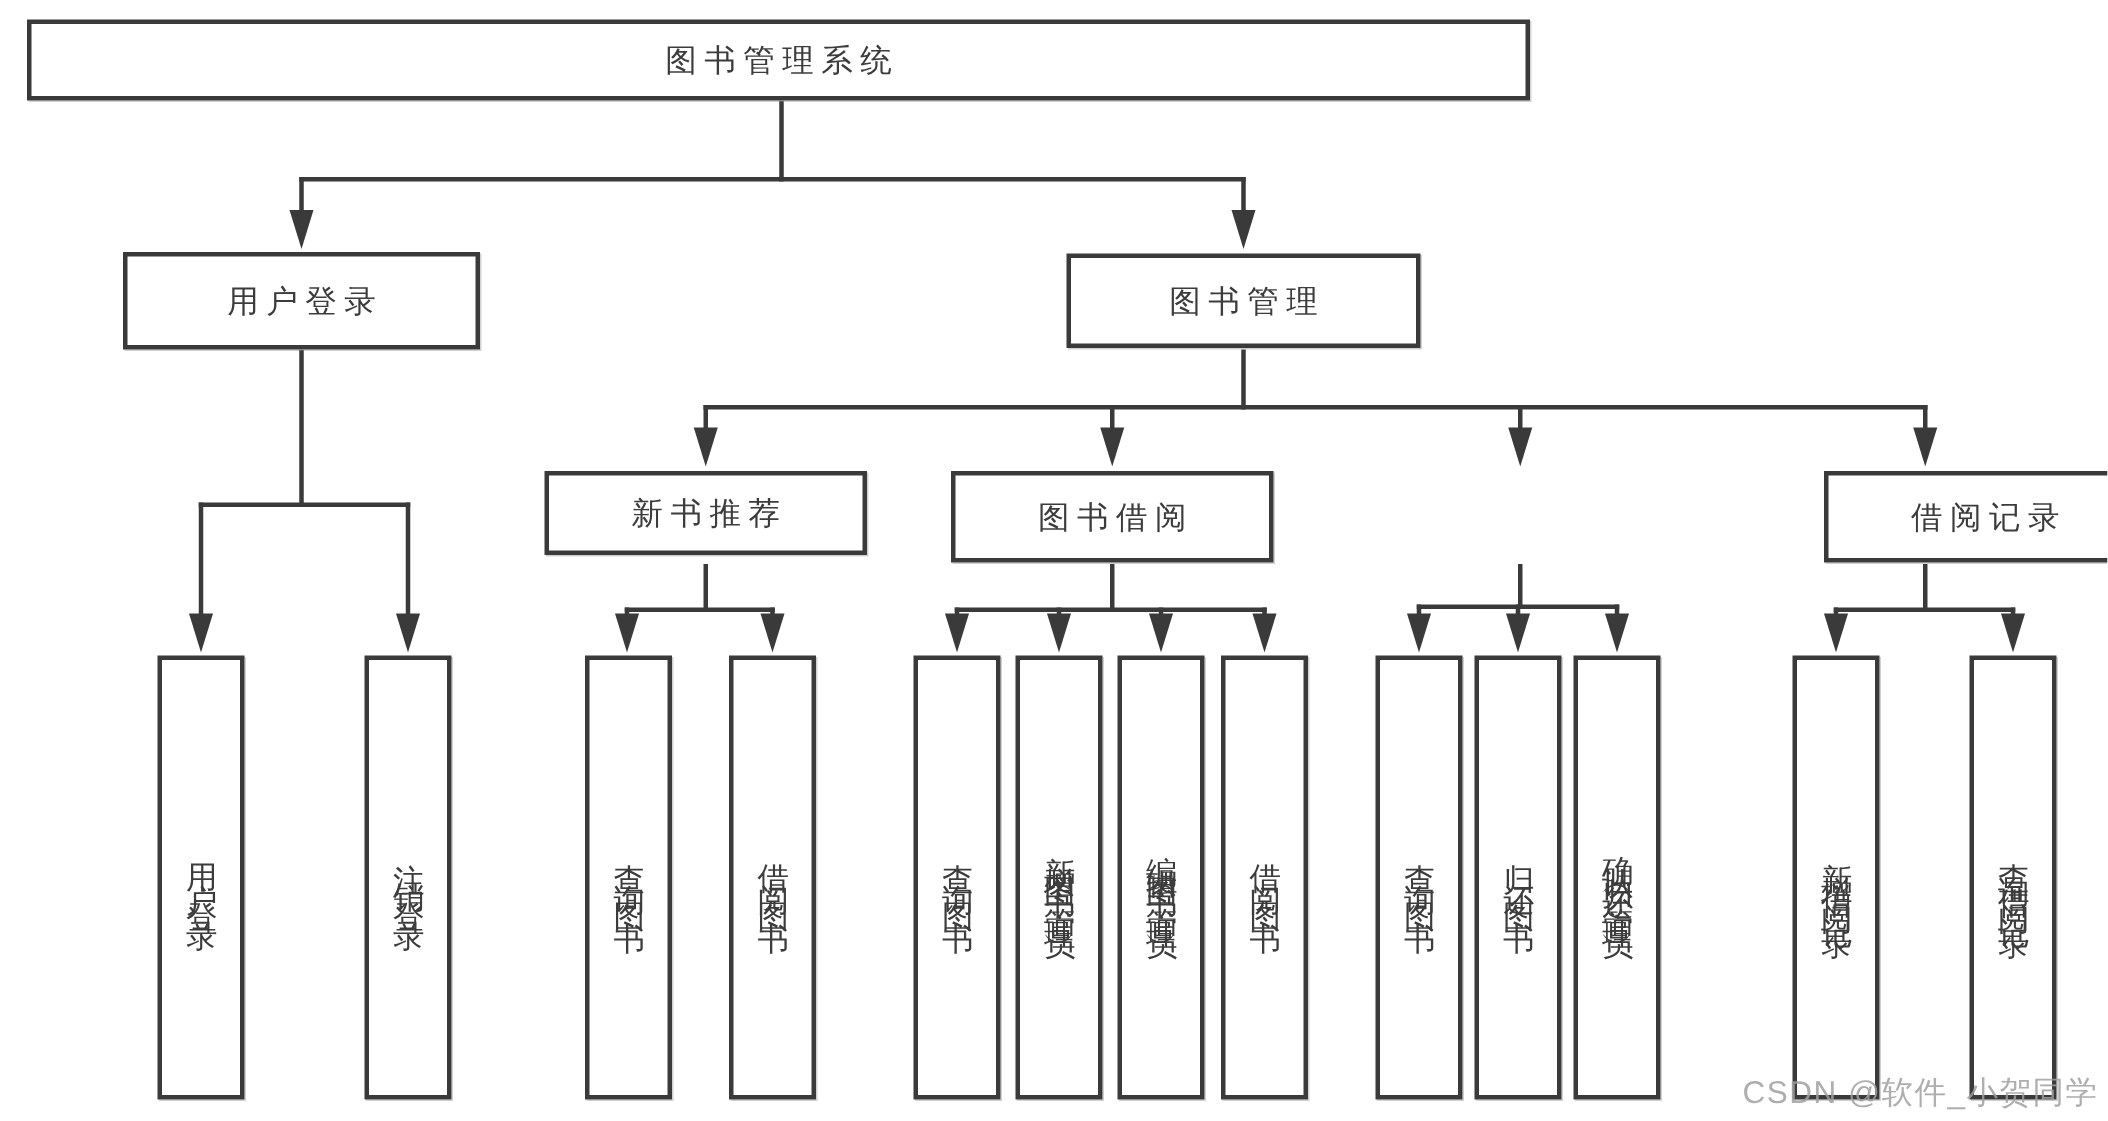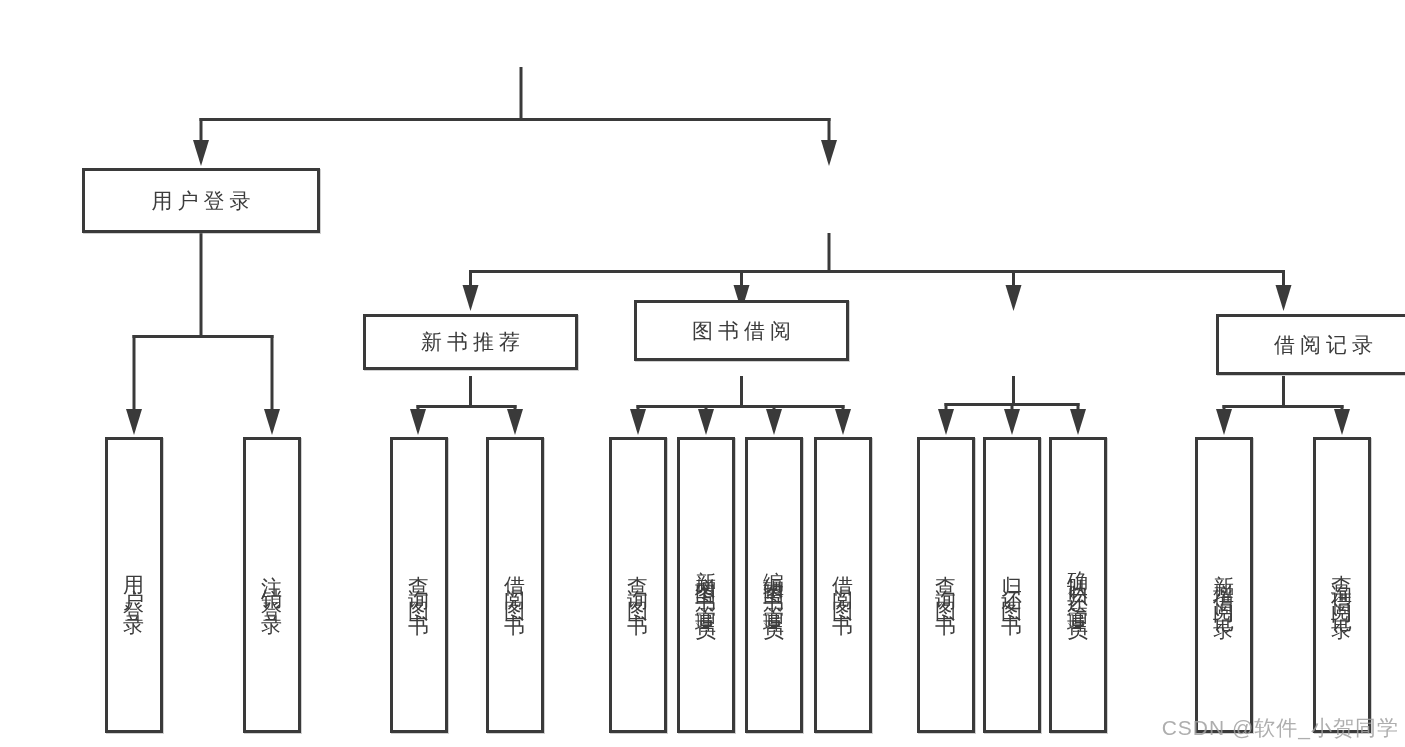--- a/index.html
+++ b/index.html
@@ -89,29 +89,35 @@
       <polygon points="766,409 782,409 774,435"></polygon>
       <polygon points="835,409 851,409 843,435"></polygon>
       <polygon points="938,409 954,409 946,435"></polygon>
       <polygon points="1004,409 1020,409 1012,435"></polygon>
       <polygon points="1070,409 1086,409 1078,435"></polygon>
       <polygon points="1216,409 1232,409 1224,435"></polygon>
       <polygon points="1334,409 1350,409 1342,435"></polygon>
     </g>
   </svg>
 
+  <div class="node h" style="left:18px;top:13px;width:1002px;height:54px;">
+    <span class="label">图书管理系统</span>
+  </div>
 
   <div class="node h" style="left:82px;top:168px;width:238px;height:65px;">
     <span class="label">用户登录</span>
+  </div>
+  <div class="node h" style="left:711px;top:169px;width:236px;height:63px;">
+    <span class="label">图书管理</span>
   </div>
 
   <div class="node h" style="left:363px;top:314px;width:215px;height:56px;">
     <span class="label">新书推荐</span>
   </div>
-  <div class="node h" style="left:634px;top:300px;width:215px;height:61px;">
+  <div class="node h" style="left:634px;top:314px;width:215px;height:61px;">
     <span class="label">图书借阅</span>
   </div>
   <div class="node h" style="left:1176px;top:314px;width:215px;height:61px;margin-left:40px;">
     <span class="label">借阅记录</span>
   </div>
 
   <div class="node v" style="left:105px;top:437px;width:58px;height:296px;">
     <span class="vtext sp4">用户登录</span>
   </div>
   <div class="node v" style="left:243px;top:437px;width:58px;height:296px;">

